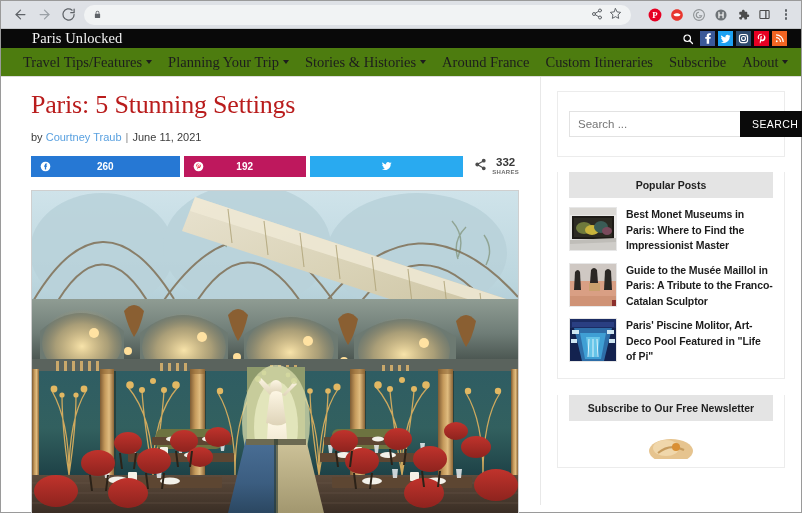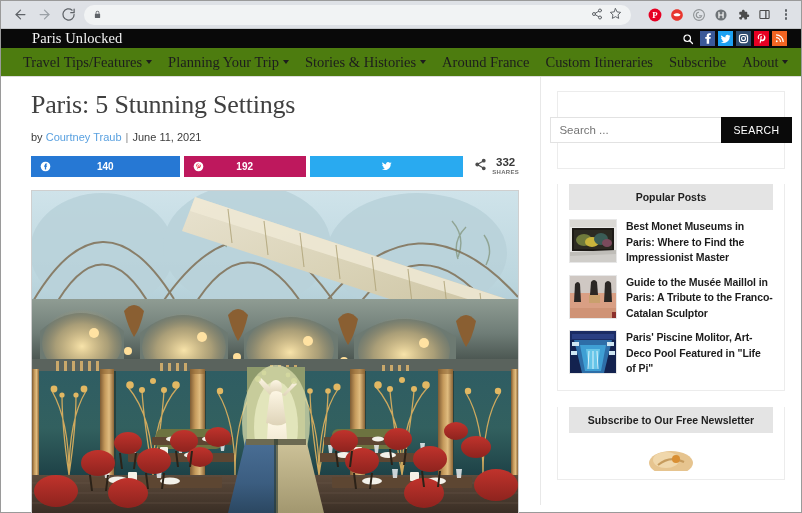--- a/index.html
+++ b/index.html
@@ -66,21 +66,21 @@
   .caret { width:0;height:0;border-left:3.5px solid transparent;border-right:3.5px solid transparent;border-top:4.5px solid #1d1d1d; display:block; }
 
   
   .body-wrap { display: flex; height: 428px; background: #fff; }
   .content { width: 540px; padding: 14px 22px 0 30px; position: relative; }
   .content::after {
     content:''; position:absolute; right:0; top:0; bottom:0; width:1px; background:#e8e8e8;
   }
 
   .post-title {
-    font-family: "Liberation Serif", serif; font-size: 26px; color: #404040;
+    font-family: "Liberation Serif", serif; font-size: 26px; color: #b91c1c;
     font-weight: normal; letter-spacing: -.2px; line-height: 1.1;
   }
   .byline { margin-top: 11px; font-size: 11px; color: #3c3c3c; }
   .byline a { color: #5aa1e0; text-decoration: none; }
   .byline .sep { color: #8b8b8b; margin: 0 1px; }
 
   
   .sharebar { margin-top: 13px; display: flex; align-items: center; height: 21px; gap: 4px; }
   .sh {
     height: 21px; display: flex; align-items: center; justify-content: center;
@@ -96,21 +96,21 @@
 
   
   .hero {
     margin-top: 13px; width: 488px; height: 324px;
     border: 1px solid #cfcfcf; position: relative; overflow: hidden; background:#1b1410;
   }
 
   
   .sidebar { width: 260px; padding: 14px 16px 0 16px; background:#fff; }
   .search-card {
-    border: 1px solid #ececec; padding: 25px 11px; display:flex;justify-content:center;
+    border: 1px solid #ececec; padding: 19px 11px; display:flex;
   }
   .search-input {
     flex: 1; height: 26px; border: 1px solid #e2e2e2; border-right: none;
     font-size: 11.5px; color: #9a9a9a; padding: 0 8px; background: #fff; outline:none;
     font-family: "Liberation Sans", sans-serif;
   }
   .search-btn {
     height: 26px; background: #0a0a0a; color: #fff; border: none; padding: 0 12px;
     font-size: 10.5px; letter-spacing: .4px; font-family: "Liberation Sans", sans-serif;
   }
@@ -307,21 +307,21 @@
       </div>
 
       <div class="sharebar">
         <div class="sh sh-fb">
           <span class="g">
             <svg width="11" height="11" viewBox="0 0 24 24" fill="#fff">
                 <circle cx="12" cy="12" r="10.5"></circle>
                 <path d="M13.4 12.3h1.8l.3-2.4h-2.1V8.5c0-.7.2-1.1 1.2-1.1h.9V5.3c-.2 0-.9-.1-1.8-.1-1.9 0-3.1 1.1-3.1 3.2v1.5H8.9v2.4h1.7v6.2h2.8z" fill="#2678d4"></path>
               </svg>
           </span>
-          <span>140</span>
+          <span>260</span>
         </div>
         <div class="sh sh-pin">
           <span class="g">
             <svg width="11" height="11" viewBox="0 0 24 24">
                 <circle cx="12" cy="12" r="10.5" fill="#fff"></circle>
                 <path d="M12.2 5.6c-3.3 0-5.1 2.2-5.1 4.4 0 1 .6 2.3 1.5 2.7.2.1.3 0 .3-.1l.1-.8c0-.1 0-.2-.1-.3a2.3 2.3 0 0 1-.4-1.4c0-1.8 1.4-3.5 3.5-3.5 1.9 0 2.9 1.1 2.9 2.7 0 2-.9 3.7-2.1 3.7-.7 0-1.2-.6-1.1-1.4l.5-2.1c.1-.5-.1-.9-.6-.9-.7 0-1.3.8-1.3 1.8 0 .6.2 1 .2 1l-.8 3.6c-.2 1.1 0 2.7 0 2.8 0 .1.1.1.2.1 0 0 .9-1.1 1.1-2l.5-1.7c.3.5.9.8 1.6.8 2.2 0 3.7-2 3.7-4.7 0-2-1.7-3.9-4.3-3.9z" fill="#e50924"></path>
               </svg>
           </span>
           <span>192</span>
         </div>

